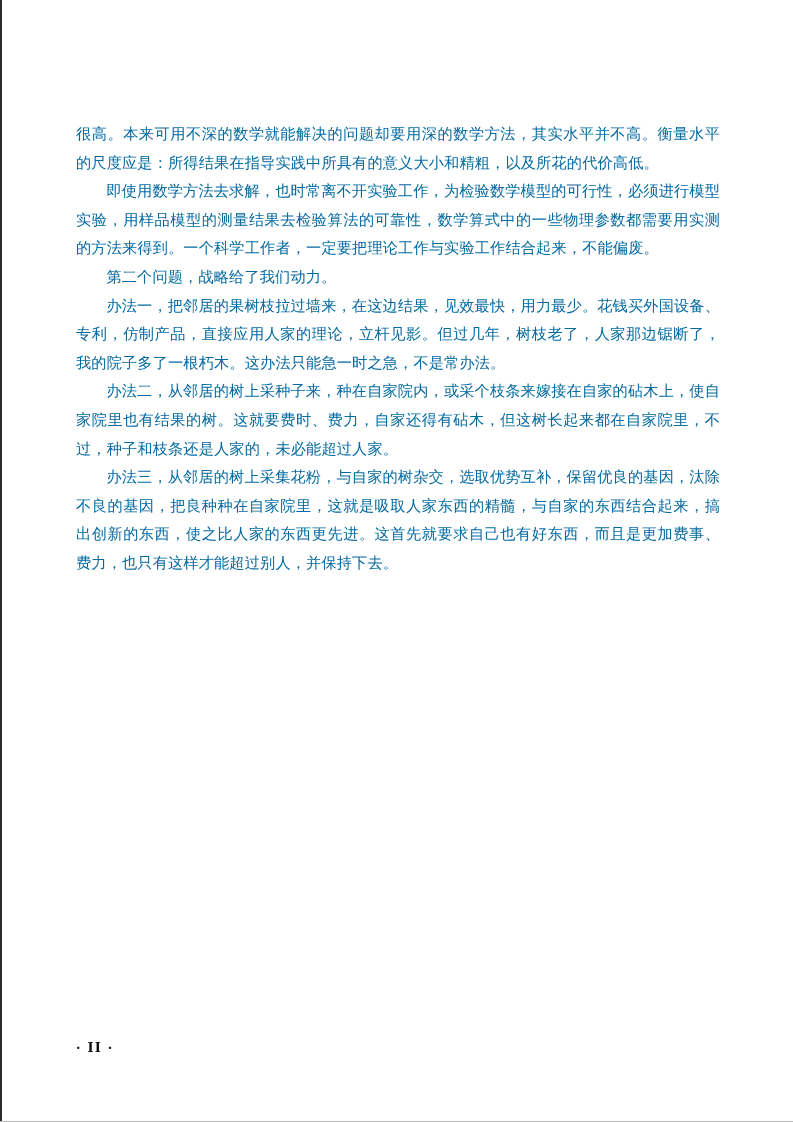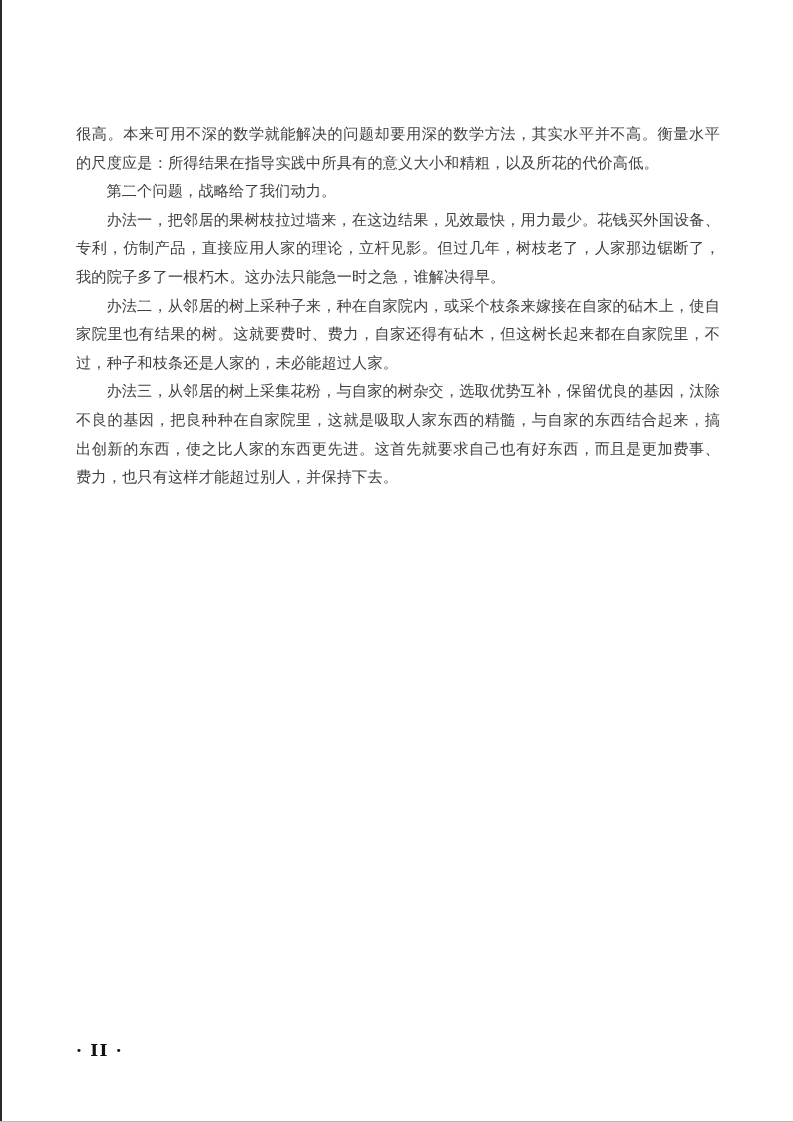--- a/index.html
+++ b/index.html
@@ -46,55 +46,56 @@
     top: 120px;
     width: 644px;
   }
 
   p.para {
     margin: 0;
     padding: 0;
     font-family: "DejaVu Serif", "Liberation Serif", serif;
     font-size: 15.2px;
     line-height: 28.6px;
-    color: #404040;
+    color: #0369a1;
     text-align: justify;
     text-justify: inter-character;
     text-indent: 2em;
     letter-spacing: 0.15px;
     word-break: break-all;
     -webkit-font-smoothing: none;
   }
 
   p.para.no-indent {
     text-indent: 0;
   }
 
   .page-number {
     position: absolute;
     left: 76px;
     top: 1040px;
     font-family: "DejaVu Serif", "Liberation Serif", serif;
-    font-size: 17px;
+    font-size: 13px;
     font-weight: bold;
     color: #111111;
     letter-spacing: 1.2px;
   }
 </style>
 </head>
 <body>
 
 <div class="page">
 
   <div class="scan-edge-left"></div>
   <div class="scan-edge-bottom"></div>
 
   <div class="text-block">
     <p class="para no-indent">很高。本来可用不深的数学就能解决的问题却要用深的数学方法，其实水平并不高。衡量水平的尺度应是：所得结果在指导实践中所具有的意义大小和精粗，以及所花的代价高低。</p>
+    <p class="para">即使用数学方法去求解，也时常离不开实验工作，为检验数学模型的可行性，必须进行模型实验，用样品模型的测量结果去检验算法的可靠性，数学算式中的一些物理参数都需要用实测的方法来得到。一个科学工作者，一定要把理论工作与实验工作结合起来，不能偏废。</p>
     <p class="para">第二个问题，战略给了我们动力。</p>
-    <p class="para">办法一，把邻居的果树枝拉过墙来，在这边结果，见效最快，用力最少。花钱买外国设备、专利，仿制产品，直接应用人家的理论，立杆见影。但过几年，树枝老了，人家那边锯断了，我的院子多了一根朽木。这办法只能急一时之急，谁解决得早。</p>
+    <p class="para">办法一，把邻居的果树枝拉过墙来，在这边结果，见效最快，用力最少。花钱买外国设备、专利，仿制产品，直接应用人家的理论，立杆见影。但过几年，树枝老了，人家那边锯断了，我的院子多了一根朽木。这办法只能急一时之急，不是常办法。</p>
     <p class="para">办法二，从邻居的树上采种子来，种在自家院内，或采个枝条来嫁接在自家的砧木上，使自家院里也有结果的树。这就要费时、费力，自家还得有砧木，但这树长起来都在自家院里，不过，种子和枝条还是人家的，未必能超过人家。</p>
     <p class="para">办法三，从邻居的树上采集花粉，与自家的树杂交，选取优势互补，保留优良的基因，汰除不良的基因，把良种种在自家院里，这就是吸取人家东西的精髓，与自家的东西结合起来，搞出创新的东西，使之比人家的东西更先进。这首先就要求自己也有好东西，而且是更加费事、费力，也只有这样才能超过别人，并保持下去。</p>
   </div>
 
   <div class="page-number">· II ·</div>
 
 </div>
 
 </body></html>

